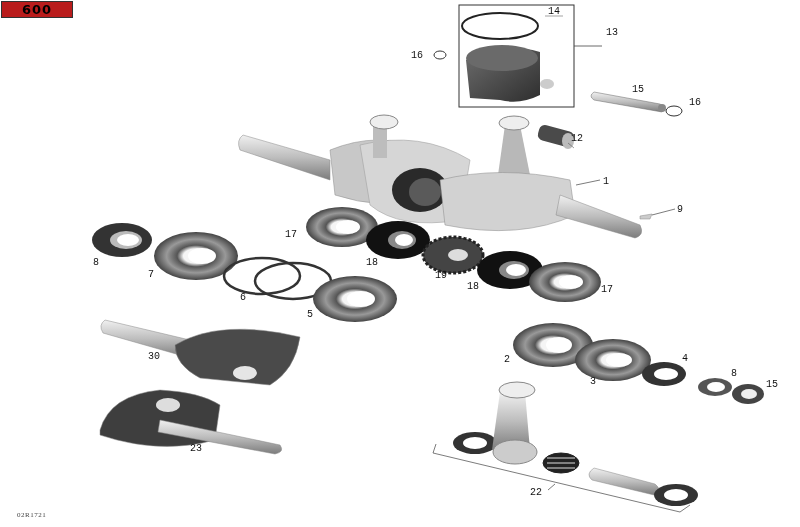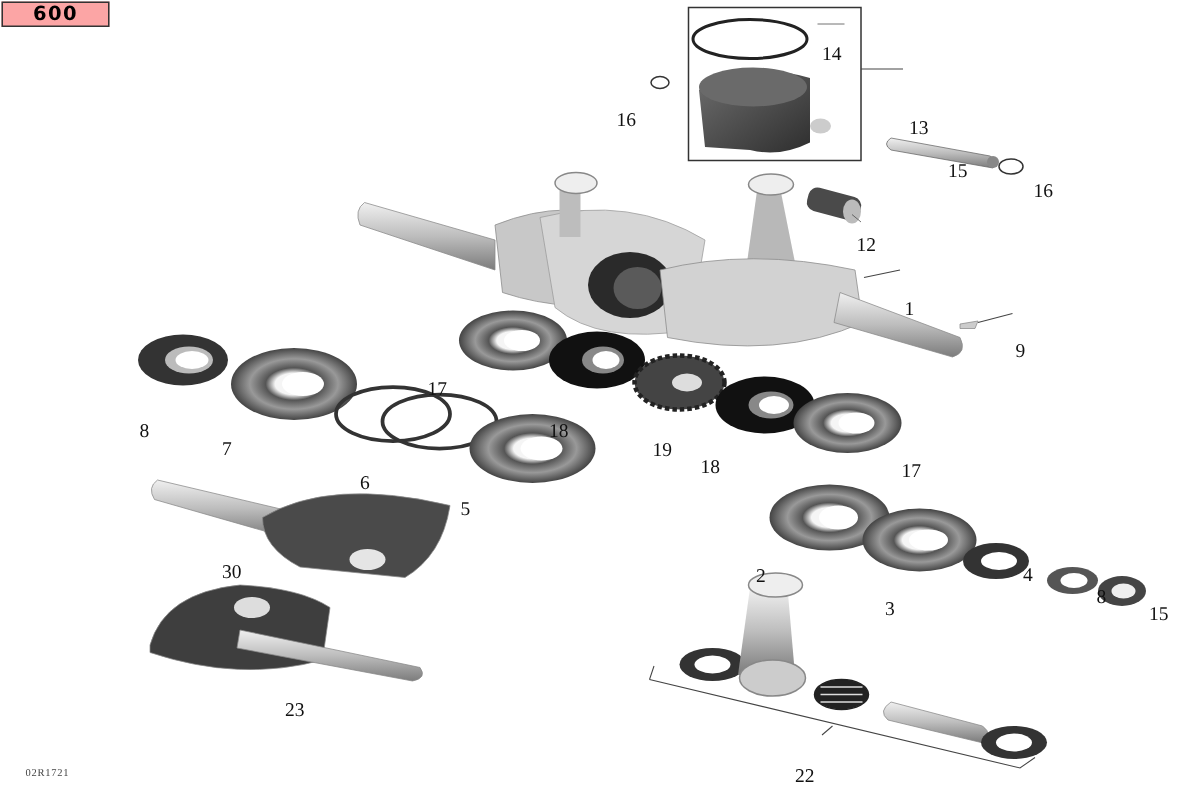--- a/index.html
+++ b/index.html
@@ -1,20 +1,20 @@
 <!DOCTYPE html>
 <html><head>
 <meta charset="utf-8">
 <style>
   html, body { margin:0; padding:0; background:#ffffff; }
   body { width:800px; height:527px; position:relative; overflow:hidden; font-family:"Liberation Sans", sans-serif; }
   #diagram { position:absolute; left:0; top:0; width:800px; height:527px; }
-  .model-badge { position:absolute; left:1px; top:1px; width:70px; height:15px; border:1px solid #333; background:#fca5a5;
+  .model-badge { position:absolute; left:1px; top:1px; width:70px; height:15px; border:1px solid #333; background:#b91c1c;
     font-family:"DejaVu Sans", sans-serif; font-weight:bold; font-size:13px; line-height:15px; text-align:center; color:#000; letter-spacing:1px; }
-  .callout { position:absolute; font-family:Liberation Serif, serif; font-size:13px; color:#111; line-height:10px; cursor:pointer;margin-top:24px; }
+  .callout { position:absolute; font-family:Liberation Mono, monospace; font-size:10px; color:#111; line-height:10px; cursor:pointer; }
   .ref-code { position:absolute; left:17px; top:511px; font-family:Liberation Serif, serif; font-size:7px; color:#444; letter-spacing:0.5px; }
 </style>
 </head>
 <body>
 
 <div class="model-badge">600</div>
 
 <svg id="diagram" viewBox="0 0 800 527" xmlns="http://www.w3.org/2000/svg">
   <defs>
     <linearGradient id="metal" x1="0" y1="0" x2="0" y2="1">
@@ -171,21 +171,21 @@
 <span class="callout" style="left:590px;top:377px">3</span>
 <span class="callout" style="left:682px;top:354px">4</span>
 <span class="callout" style="left:307px;top:310px">5</span>
 <span class="callout" style="left:240px;top:293px">6</span>
 <span class="callout" style="left:148px;top:270px">7</span>
 <span class="callout" style="left:93px;top:258px">8</span>
 <span class="callout" style="left:677px;top:205px">9</span>
 <span class="callout" style="left:731px;top:369px">8</span>
 <span class="callout" style="left:766px;top:380px">15</span>
 <span class="callout" style="left:571px;top:134px">12</span>
-<span class="callout" style="left:606px;top:56px">13</span>
+<span class="callout" style="left:606px;top:28px">13</span>
 <span class="callout" style="left:548px;top:7px">14</span>
 <span class="callout" style="left:632px;top:85px">15</span>
 <span class="callout" style="left:411px;top:51px">16</span>
 <span class="callout" style="left:689px;top:98px">16</span>
 <span class="callout" style="left:285px;top:230px">17</span>
 <span class="callout" style="left:601px;top:285px">17</span>
 <span class="callout" style="left:366px;top:258px">18</span>
 <span class="callout" style="left:467px;top:282px">18</span>
 <span class="callout" style="left:435px;top:271px">19</span>
 <span class="callout" style="left:148px;top:352px">30</span>

